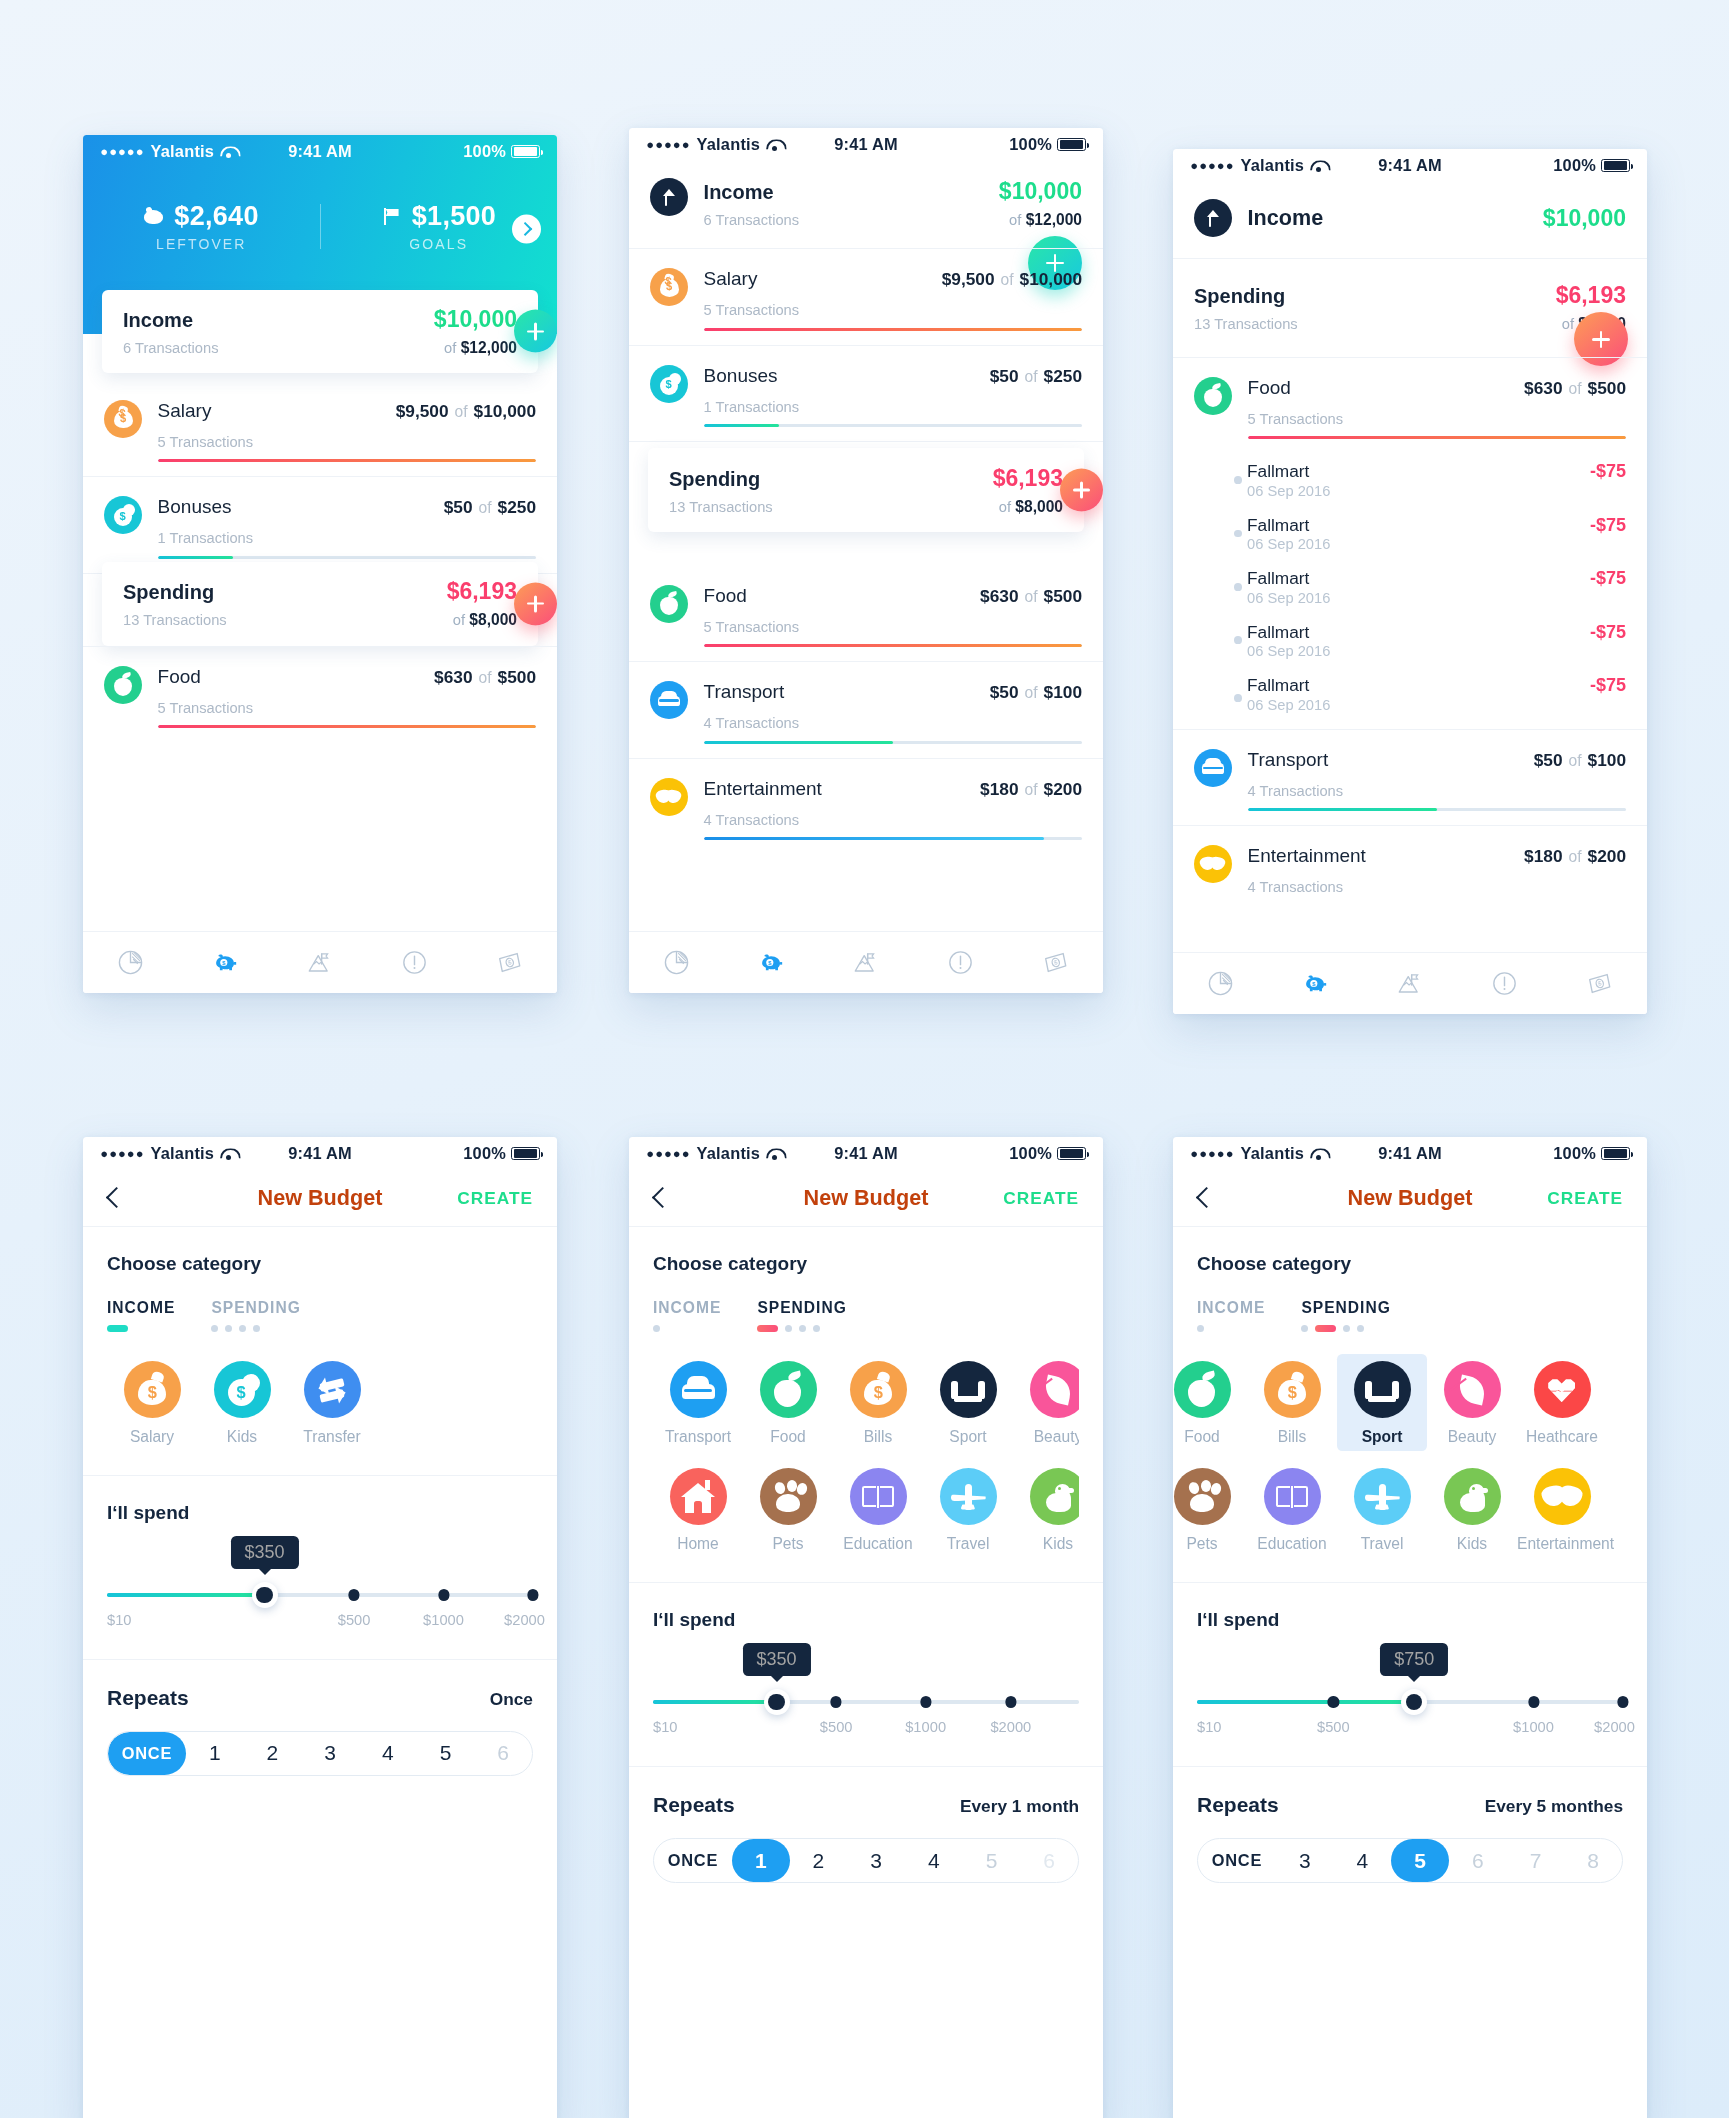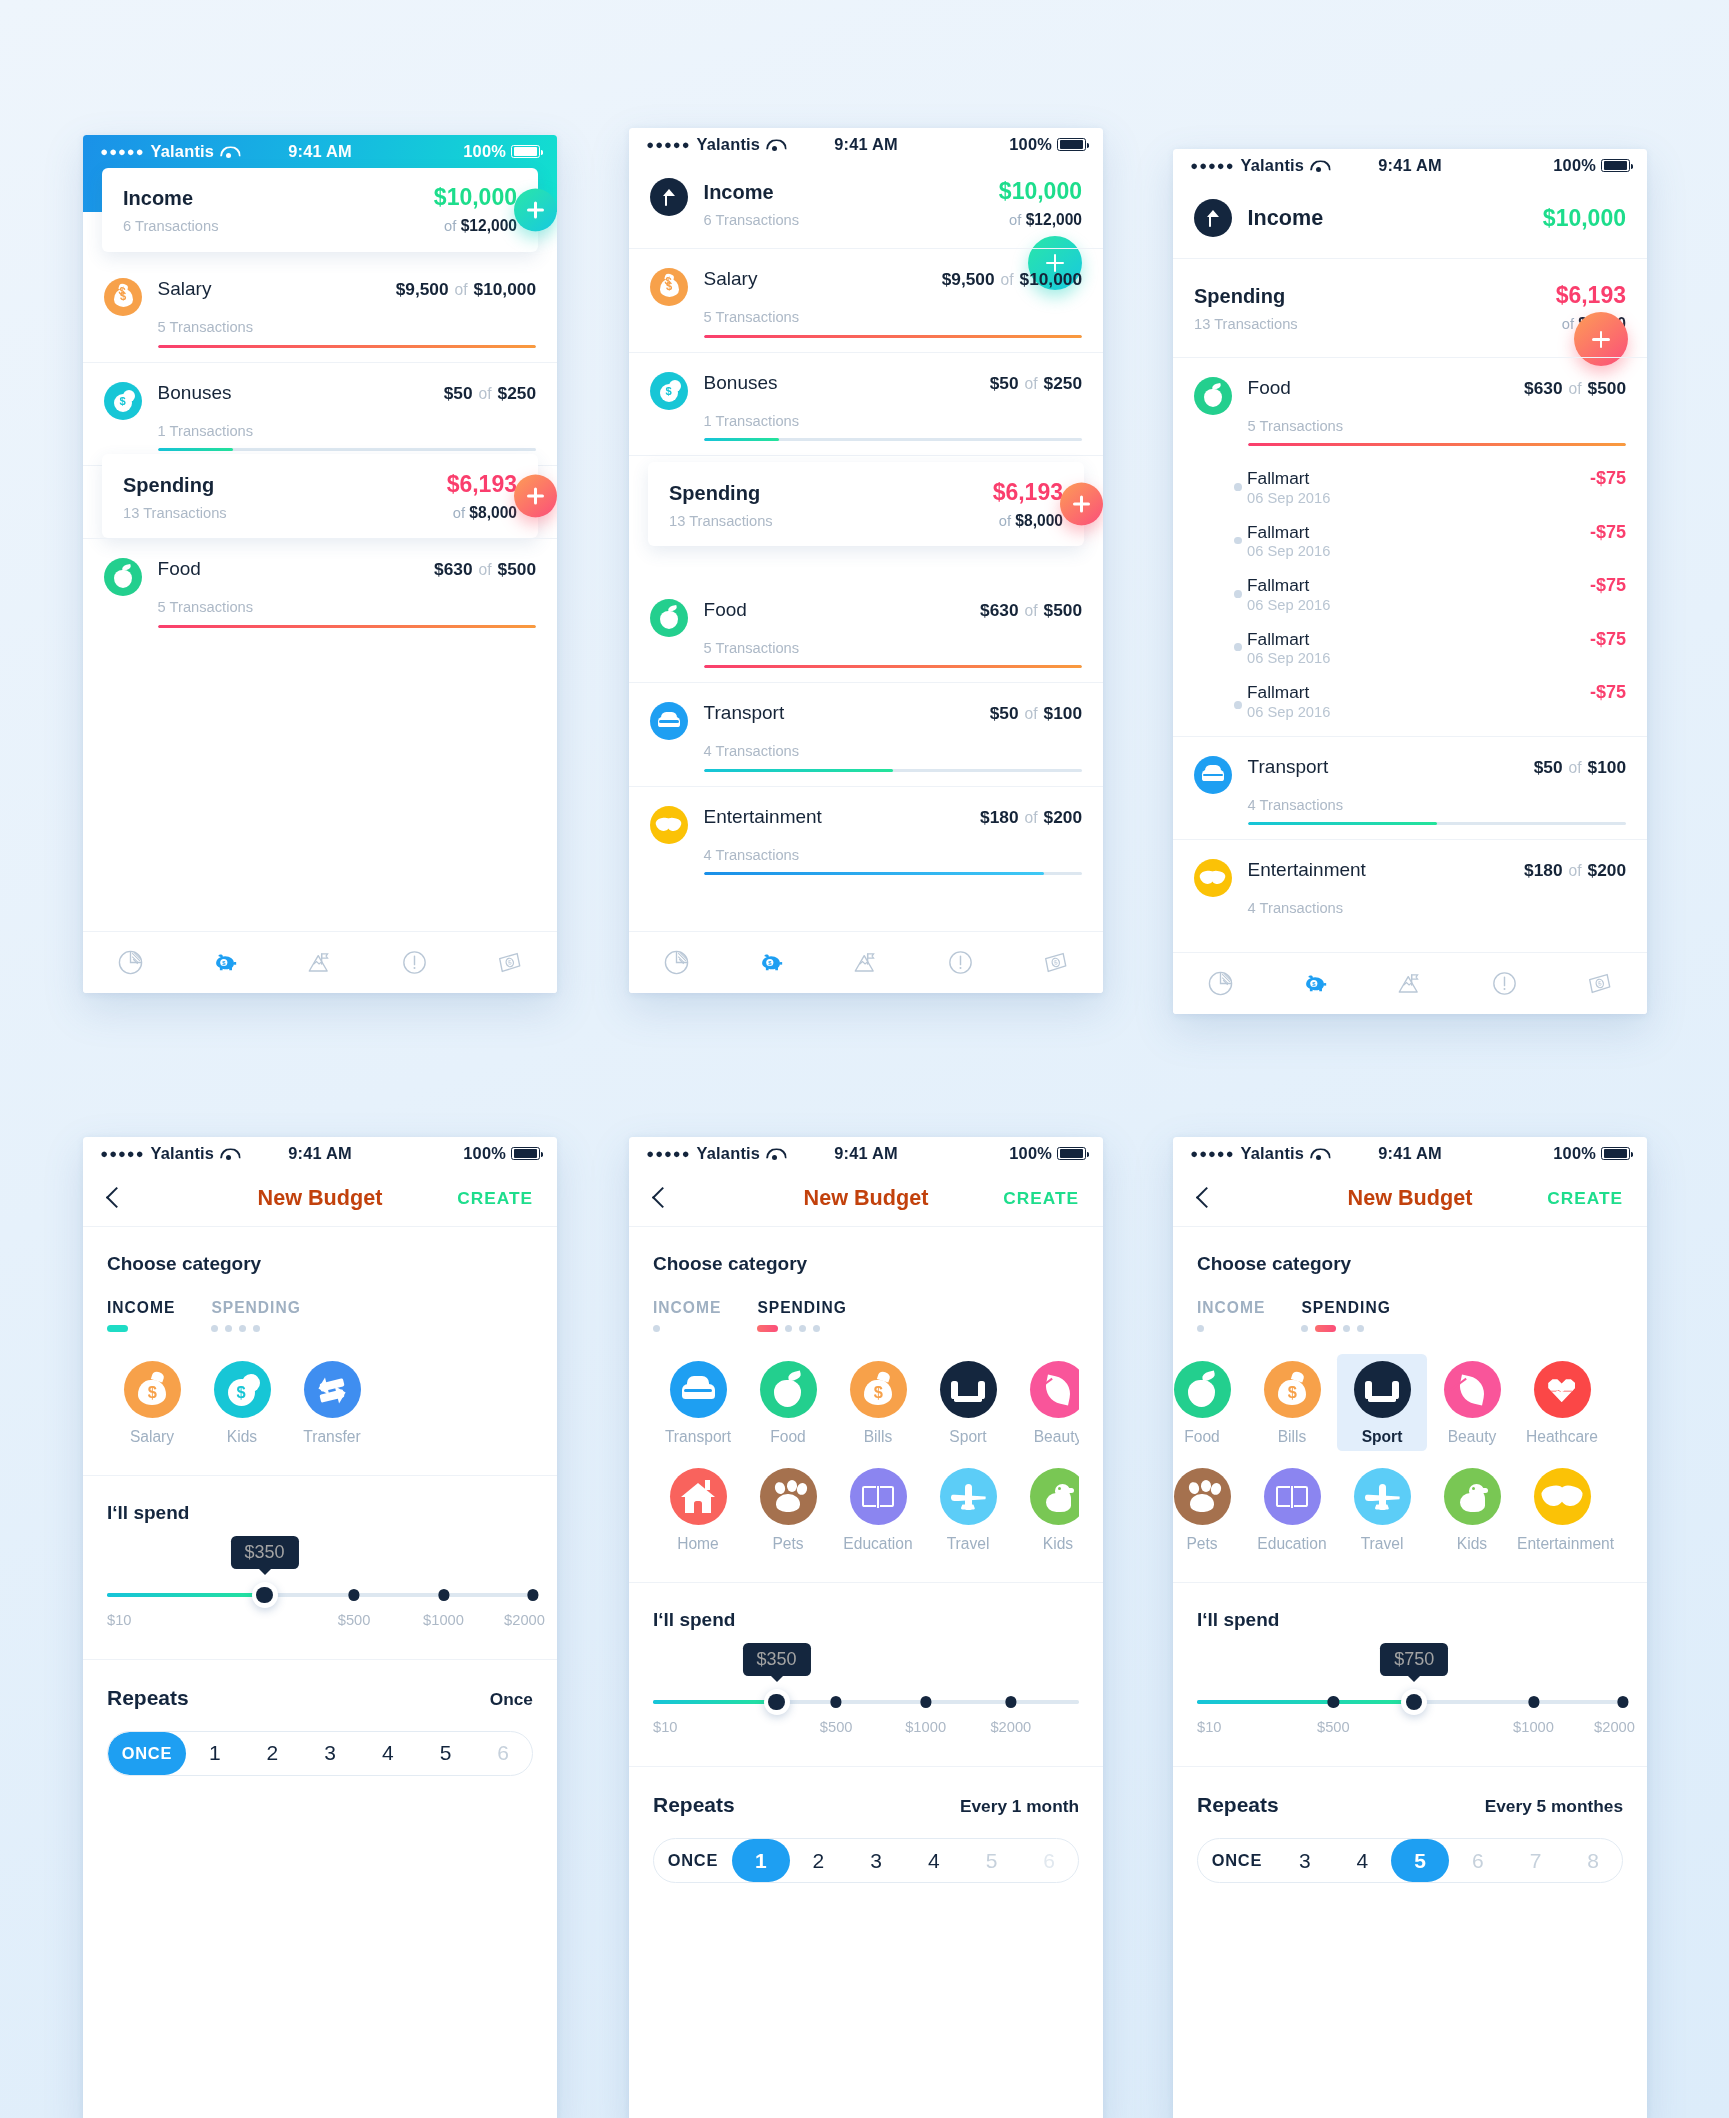--- a/index.html
+++ b/index.html
@@ -127,21 +127,21 @@
 
   
   .catrow { display:flex; align-items:flex-start; padding:19px 21px 14px; border-top:0.9px solid #eef2f7; position:relative;}
   .catrow.noline { border-top:none; }
   .cat-ico { width:38px; height:38px; border-radius:50%; flex:0 0 auto; margin-right:15.6px; position:relative; display:flex; align-items:center; justify-content:center;}
   .cat-body { flex:1; min-width:0;}
   .cat-head { display:flex; align-items:baseline; justify-content:space-between;}
   .cat-name { font-size:19px; color:#152438; }
   .cat-vals { font-size:17.3px; font-weight:bold; color:#152438; white-space:nowrap;}
   .cat-vals .of { color:#b7c2ce; font-weight:normal; font-size:15.6px; margin:0 6px; }
-  .cat-sub { font-size:14.7px; color:#adb9c7; margin-top:19px;}
+  .cat-sub { font-size:14.7px; color:#adb9c7; margin-top:12px;}
   .bar { height:3px; border-radius:1.7px; background:#dde7f0; margin-top:9.5px; position:relative; overflow:hidden;}
   .bar i { position:absolute; left:0; top:0; bottom:0; border-radius:1.7px; }
   .bar i.over { background:linear-gradient(90deg,#fa3e6d,#f99a3e); }
   .bar i.teal { background:linear-gradient(90deg,#16c4d9,#24e39a); }
   .bar i.blue { background:linear-gradient(90deg,#1a8fe8,#3fc9f5); }
 
   
   .g { position:absolute; }
   .ico-bag { background:#f7a14a; }
   .ico-bag .g { width:19px; height:17.3px; background:#fff; border-radius:46% 46% 50% 50%/60% 60% 42% 42%; top:11.2px;}
@@ -303,20 +303,38 @@
         <span class="wifi"></span>
       </div>
       <span class="sb-time">9:41 AM</span>
       <div class="sb-right">
         <span>100%</span>
         <span class="battery">
             <i style="width:100%"></i>
           </span>
       </div>
     </div>
+    <div class="hero-stats">
+      <div class="stat">
+        <div class="stat-row">
+          <span class="piggy-ico"></span>
+          <span class="stat-amt">$2,640</span>
+        </div>
+        <div class="stat-lab">LEFTOVER</div>
+      </div>
+      <div class="divider-v"></div>
+      <div class="stat">
+        <div class="stat-row">
+          <span class="flag-ico"></span>
+          <span class="stat-amt">$1,500</span>
+        </div>
+        <div class="stat-lab">GOALS</div>
+      </div>
+      <div class="chev-btn"></div>
+    </div>
     <div class="sumcard" style="margin-bottom:-43px">
       <div class="sum-top">
         <span class="sum-name">Income</span>
         <span class="sum-amt green">$10,000</span>
       </div>
       <div class="sum-bot">
         <span class="sum-tx">6 Transactions</span>
         <span class="sum-of"><span>of</span><b>$12,000</b></span>
       </div>
       <div class="plusbtn green"></div>

